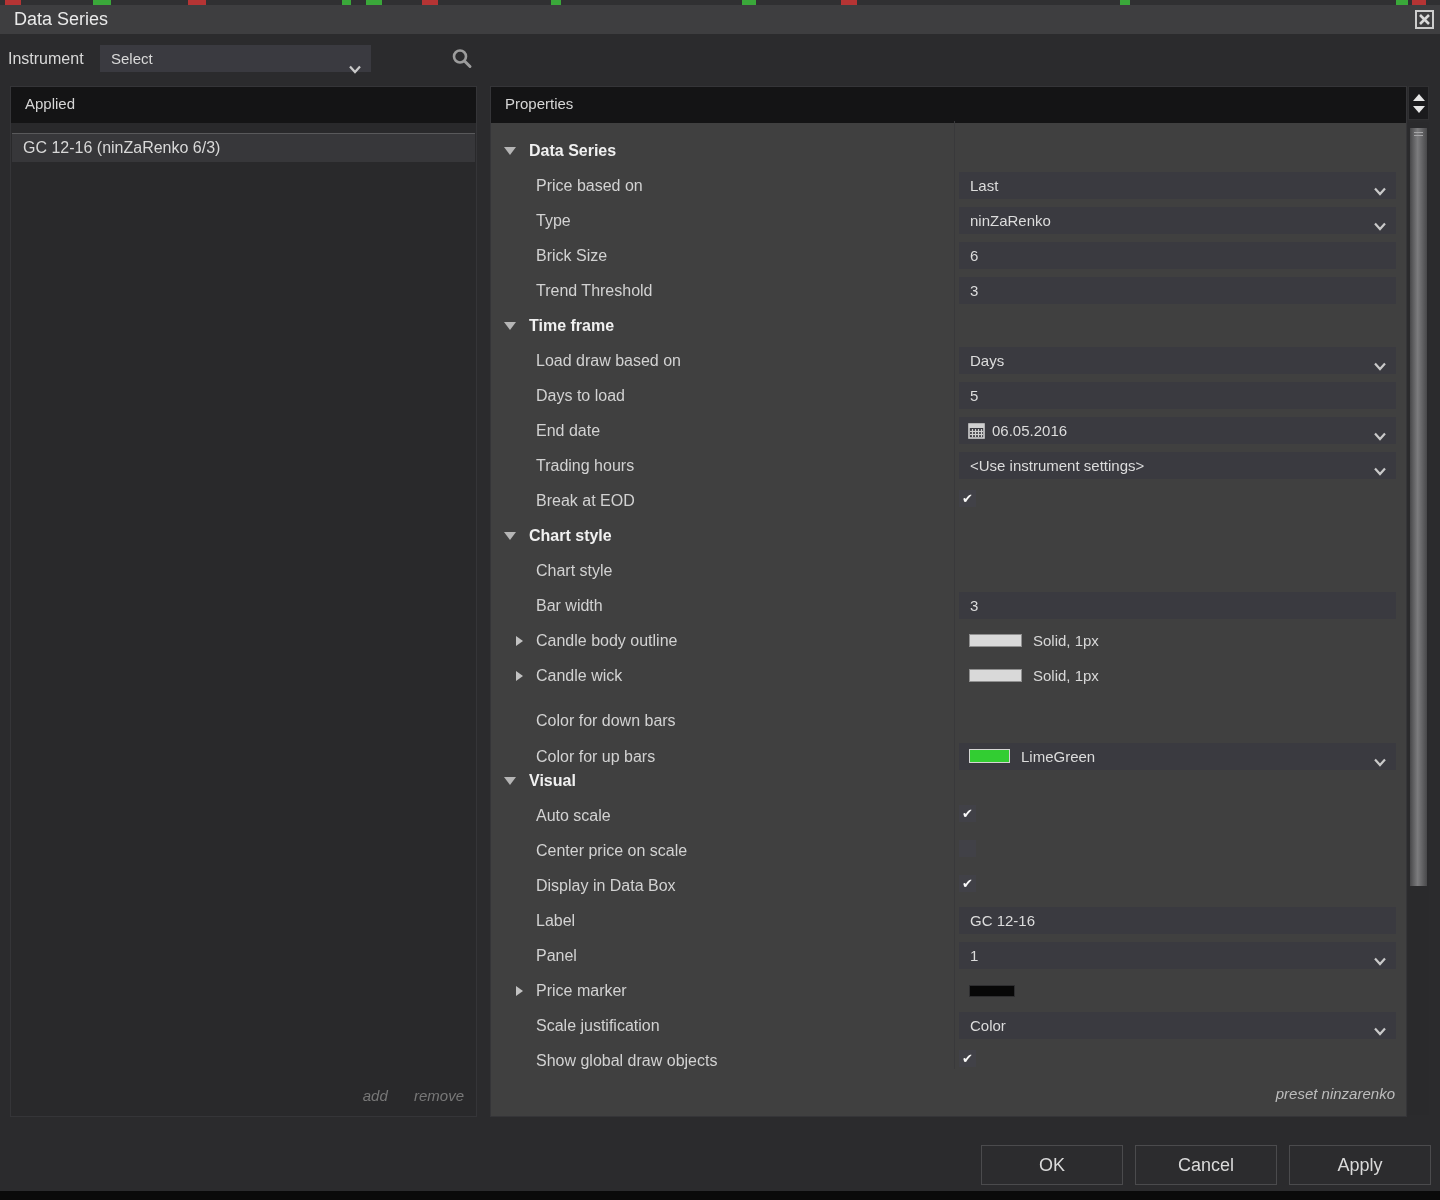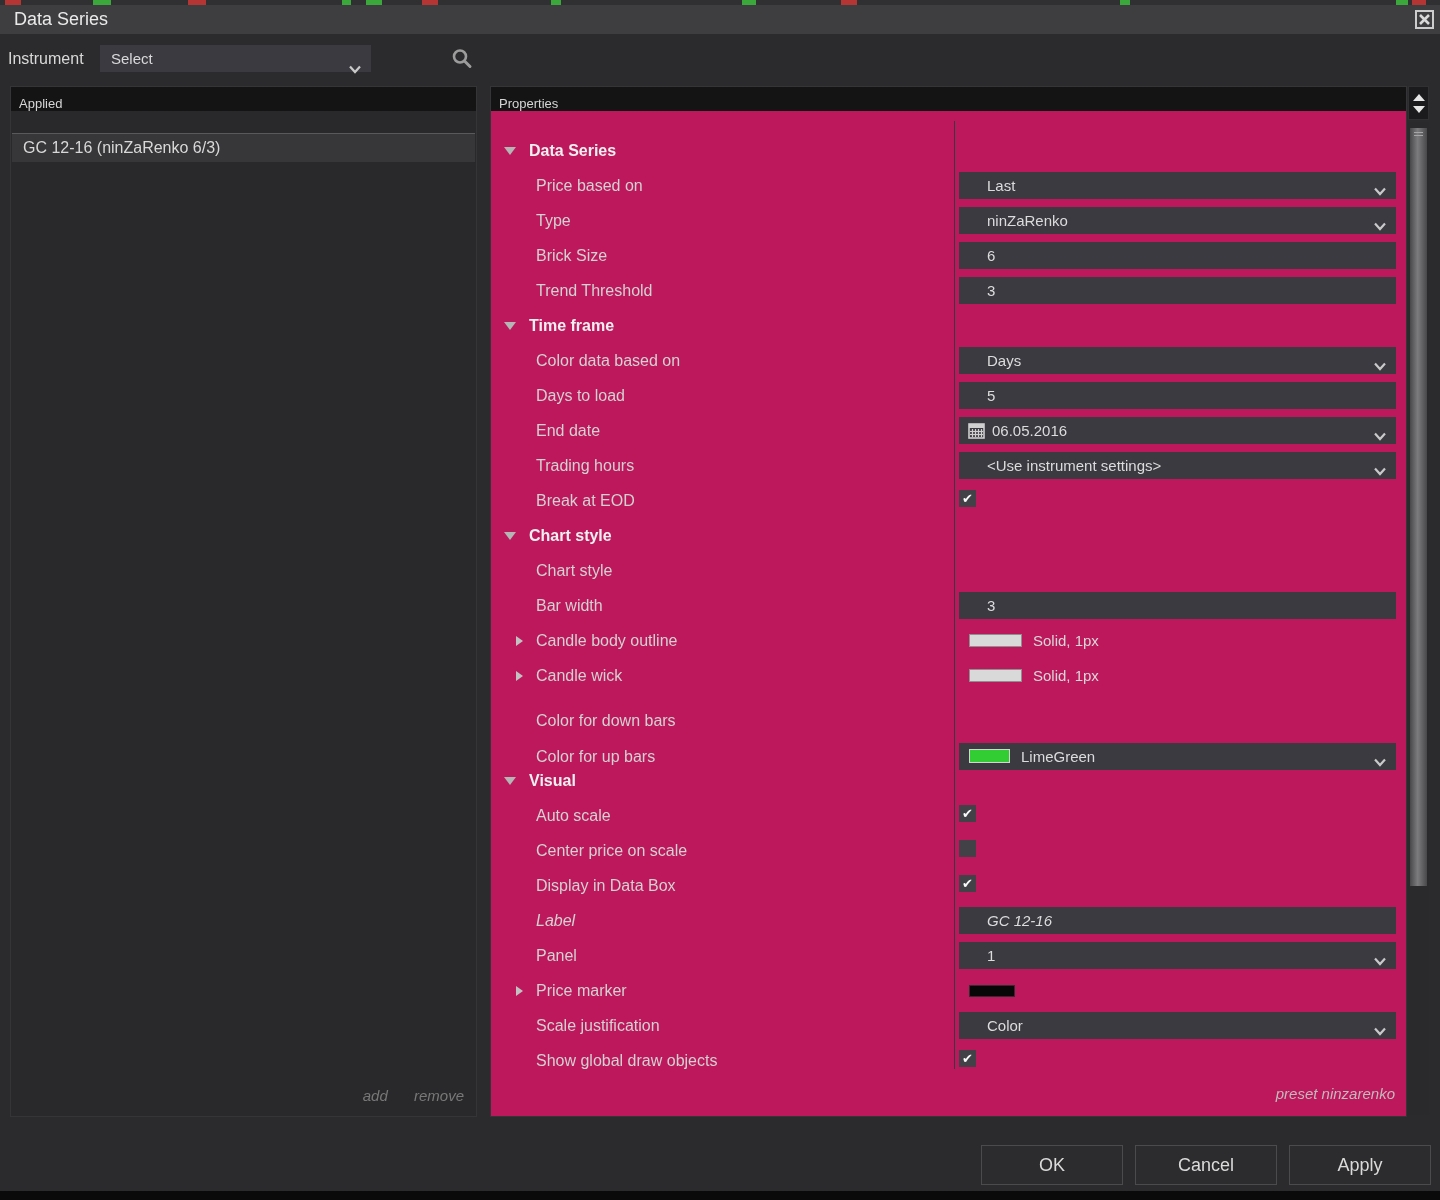--- a/index.html
+++ b/index.html
@@ -15,47 +15,47 @@
   #title{position:absolute;left:14px;top:0;height:29px;line-height:29px;font-size:18px;color:#eaeaea;}
   #close-btn{position:absolute;right:6px;top:5px;width:19px;height:19px;border:2px solid #cdcdcd;display:flex;align-items:center;justify-content:center;cursor:pointer;background:#3e3e40;}
 
   
   #instrument-label{position:absolute;left:8px;top:45px;height:27px;line-height:27px;font-size:16px;color:#d9d9d9;}
   #instrument-select{position:absolute;left:100px;top:45px;width:271px;height:27px;background:#3a3a40;color:#d9d9d9;font-size:15px;line-height:27px;padding-left:11px;cursor:pointer;}
   #instrument-select .chev{position:absolute;right:9px;top:10px;}
   #instrument-search{position:absolute;left:450px;top:47px;width:24px;height:24px;cursor:pointer;}
 
   
-  .panel-header{position:absolute;left:0;top:0;right:0;height:24px;background:#141415;color:#d6d6d6;font-size:13px;line-height:34px;padding-left:8px;}
+  .panel-header{position:absolute;left:0;top:0;right:0;height:36px;background:#141415;color:#d6d6d6;font-size:15px;line-height:34px;padding-left:14px;}
   #applied-panel{position:absolute;left:10px;top:86px;width:467px;height:1031px;background:#29292b;border:1px solid #353538;}
   #applied-item{position:absolute;left:1px;right:1px;top:46px;height:29px;background:#37373a;border-top:1px solid #59595b;color:#d8d8d8;font-size:16px;line-height:28px;padding-left:11px;cursor:pointer;}
   #applied-links{position:absolute;right:12px;top:1000px;font-style:italic;font-size:15px;color:#787878;}
   #applied-links span{margin-left:22px;cursor:pointer;}
 
-  #props-panel{position:absolute;left:490px;top:86px;width:917px;height:1031px;background:#be185d;border:1px solid #353538;}
+  #props-panel{position:absolute;left:490px;top:86px;width:917px;height:1031px;background:#404040;border:1px solid #353538;}
   #props-viewport{position:absolute;left:0;top:34px;width:100%;height:948px;overflow:hidden;}
   #col-divider{position:absolute;left:463px;top:0;width:1px;height:100%;background:#39393b;}
   #preset-label{position:absolute;right:11px;top:998px;font-style:italic;font-size:15px;color:#bdbdbd;}
 
   
   #scroll-arrows{position:absolute;left:1408px;top:86px;width:21px;height:34px;background:#1b1b1d;border:1px solid #303032;display:flex;flex-direction:column;align-items:center;justify-content:center;gap:5px;cursor:pointer;}
   .tri-up{width:0;height:0;border-left:6px solid transparent;border-right:6px solid transparent;border-bottom:7px solid #e6e6e6;}
   .tri-dn{width:0;height:0;border-left:6px solid transparent;border-right:6px solid transparent;border-top:7px solid #e6e6e6;}
   #scrollbar{position:absolute;left:1408px;top:122px;width:21px;height:993px;background:#2a2a2c;}
   #scroll-thumb{position:absolute;left:2px;top:6px;width:17px;height:758px;background:linear-gradient(90deg,#48484a,#7c7c7e 45%,#48484a);cursor:grab;}
   #scroll-thumb .grip{margin:4px auto 2px auto;width:9px;height:1px;background:#a6a6a8;}
 
   
   .prow{position:absolute;left:0;width:917px;height:35px;}
   .grp-tri{position:absolute;left:13px;top:13px;width:0;height:0;border-left:6px solid transparent;border-right:6px solid transparent;border-top:8px solid #b5b5b5;cursor:pointer;}
   .sub-tri{position:absolute;left:25px;top:12px;width:0;height:0;border-top:5px solid transparent;border-bottom:5px solid transparent;border-left:7px solid #c2c2c2;cursor:pointer;}
   .grp-label{position:absolute;left:38px;top:0;height:35px;line-height:33px;font-size:16px;font-weight:bold;color:#f0f0f0;}
   .p-label{position:absolute;left:45px;top:0;height:35px;line-height:33px;font-size:16px;color:#d2d2d2;}
   .field{position:absolute;left:468px;top:3px;width:437px;height:27px;background:#3a3a40;}
-  .field .ftext{position:absolute;left:28px;top:0;height:27px;line-height:27px;font-size:15px;color:#dcdcdc;white-space:nowrap;}
+  .field .ftext{position:absolute;left:11px;top:0;height:27px;line-height:27px;font-size:15px;color:#dcdcdc;white-space:nowrap;}
   .field .chev{position:absolute;right:9px;top:10px;}
   .field.has-swatch .ftext{left:62px;}
   .cswatch{position:absolute;left:10px;top:6px;width:41px;height:14px;border:1px solid #d4d4d4;}
   .checkbox{position:absolute;left:468px;top:6px;width:17px;height:17px;background:#414147;color:#fafafa;font-size:13px;line-height:17px;text-align:center;cursor:pointer;}
   .line-swatch{position:absolute;left:478px;top:10px;width:53px;height:13px;background:#d9d9d9;border:1px solid #8f8f8f;}
   .line-text{position:absolute;left:542px;top:0;height:35px;line-height:33px;font-size:15px;color:#d8d8d8;}
   .black-swatch{position:absolute;left:478px;top:11px;width:46px;height:12px;background:#070707;border:1px solid #2e2e30;}
   .cal-icon{position:absolute;left:9px;top:5px;}
 
   
@@ -153,21 +153,21 @@
             <div class="p-label">Trend Threshold</div>
             <div class="field">
               <div class="ftext">3</div>
             </div>
           </div>
           <div class="prow" style="top: 188px;">
             <div class="grp-tri"></div>
             <div class="grp-label">Time frame</div>
           </div>
           <div class="prow" style="top: 223px;">
-            <div class="p-label">Color data based on</div>
+            <div class="p-label">Load draw based on</div>
             <div class="field">
               <div class="ftext">Days</div>
               <div class="chev"><svg width="14" height="9" viewBox="0 0 14 9">
                   <path d="M2 1.5 L7 7 L12 1.5" fill="none" stroke="#c9c9c9" stroke-width="2.2"></path>
                 </svg></div>
             </div>
           </div>
           <div class="prow" style="top: 258px;">
             <div class="p-label">Days to load</div>
             <div class="field">
@@ -255,21 +255,21 @@
             <div class="checkbox">✔</div>
           </div>
           <div class="prow" style="top: 713px;">
             <div class="p-label">Center price on scale</div>
             <div class="checkbox"></div>
           </div>
           <div class="prow" style="top: 748px;">
             <div class="p-label">Display in Data Box</div>
             <div class="checkbox">✔</div>
           </div>
-          <div class="prow" style="top: 783px; font-style: italic;">
+          <div class="prow" style="top: 783px;">
             <div class="p-label">Label</div>
             <div class="field">
               <div class="ftext">GC 12-16</div>
             </div>
           </div>
           <div class="prow" style="top: 818px;">
             <div class="p-label">Panel</div>
             <div class="field">
               <div class="ftext">1</div>
               <div class="chev"><svg width="14" height="9" viewBox="0 0 14 9">

